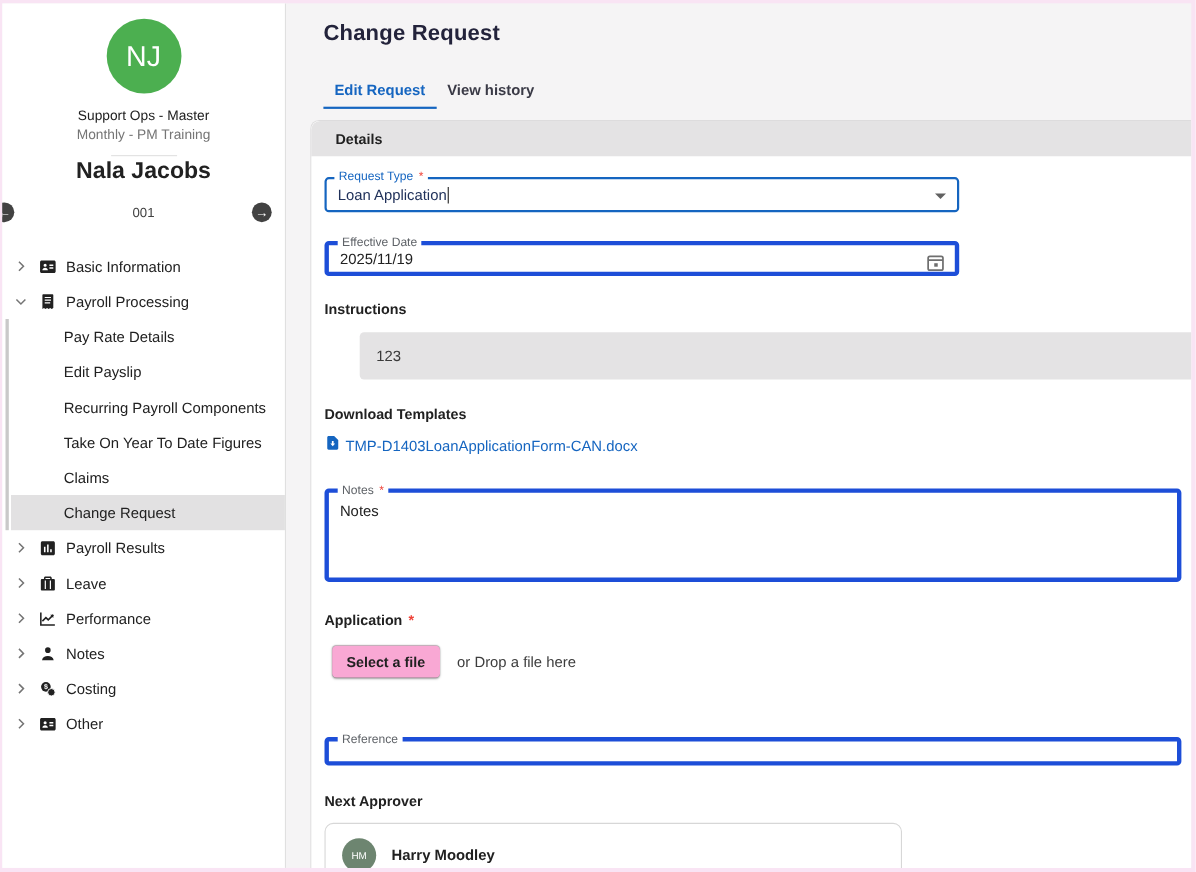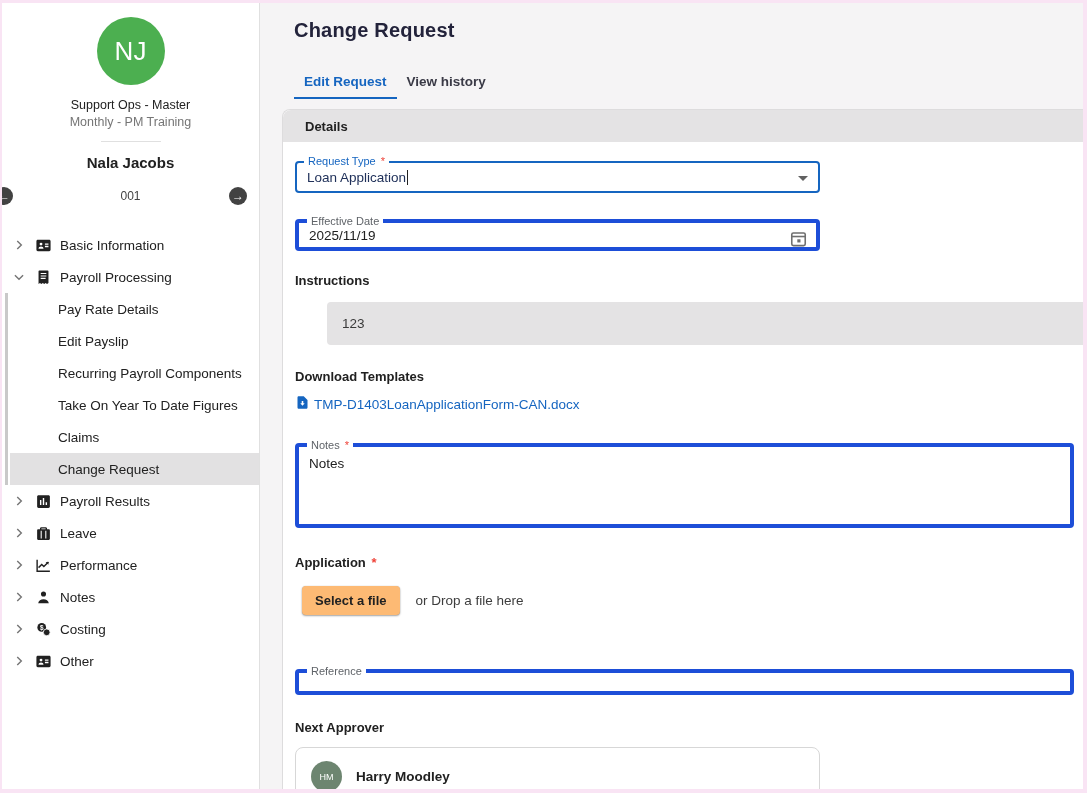--- a/index.html
+++ b/index.html
@@ -14,21 +14,21 @@
   .page { position:absolute; left:2px; top:3px; right:4px; bottom:4px; display:flex; overflow:hidden; background:#f5f4f5; }
 
   
   .sidebar { width:258px; background:#fff; border-right:1px solid #e0e0e0; flex:0 0 auto; position:relative; }
   .profile { text-align:center; }
   .avatar-big { width:68px; height:68px; border-radius:50%; margin:14px auto 0; display:flex; align-items:center; justify-content:center;
     color:#fff; font-size:26px; }
   .p-group { margin-top:13px; font-size:12.5px; font-weight:normal; color:#212121; }
   .p-subgroup { margin-top:3px; font-size:12.5px; color:#757575; }
   .p-divider { width:60px; height:1px; background:#e0e0e0; margin:12px auto 0; }
-  .p-name { margin-top:12px; font-size:15px; font-weight:bold; color:#212121; }
+  .p-name { margin-top:2px; font-size:21px; font-weight:bold; color:#212121; }
   .nav-row { position:relative; height:20px; margin-top:15px; }
   .nav-num { position:absolute; left:0; right:0; top:3px; text-align:center; font-size:12px; color:#424242; }
   .nav-btn { position:absolute; width:18px; height:18px; border-radius:50%; background:#424242; color:#fff;
     display:flex; align-items:center; justify-content:center; font-size:12px; line-height:1; cursor:pointer; }
   .nav-btn.prev { left:-7px; top:1px; }
   .nav-btn.next { right:12px; top:1px; }
 
   .menu { margin-top:23px; }
   .menu-item { height:32px; display:flex; align-items:center; cursor:pointer; }
   .chev { width:14px; height:14px; margin-left:10px; flex:0 0 auto; display:flex; }
@@ -49,36 +49,36 @@
   .card { margin:10px 0 14px 22px; background:#fff; border:1px solid #dddcdd; border-radius:8px 0 0 8px; border-right:none; min-height:640px; }
   .card-header { height:32px; background:#e4e3e4; border-radius:8px 0 0 0; display:flex; align-items:center;
     padding-left:22px; font-size:13px; font-weight:bold; color:#212121; }
   .card-body { padding:19px 9px 12px 12px; }
 
   .fld { position:relative; background:#fff; border:4px solid #1d4ed8; border-radius:4px; height:32px;
     display:flex; align-items:center; padding:0 10px; font-size:13.5px; color:#212121; }
   .fld .flabel { position:absolute; top:-8px; left:8px; background:#fff; padding:0 4px; font-size:11px; color:#5f6368; white-space:nowrap; }
   .fld.focused { border:2px solid #1565c0; }
   .fld.focused .flabel { color:#1565c0; left:7px; }
-  .fld.w-half { width:525px; }
+  .fld.w-half { width:577px; }
   .req { color:#ef4339; margin-left:2px; }
   .caret-bar { display:inline-block; width:1px; height:15px; background:#222; margin-left:1px; vertical-align:middle; }
   .dd-caret { position:absolute; right:10px; top:13px; width:0; height:0;
     border-left:5px solid transparent; border-right:5px solid transparent; border-top:5px solid #616161; }
   .cal-icon { position:absolute; right:8px; top:6px; width:19px; height:19px; cursor:pointer; }
   .value-navy { color:#20315a; }
 
   .sect-label { font-size:13px; font-weight:bold; color:#212121; }
   .instructions-box { margin-top:14px; margin-right:-9px; background:#e4e3e4; border-radius:4px 0 0 4px; height:43px;
     display:flex; align-items:center; padding-left:15px; font-size:13.5px; color:#3a3a3a;margin-left:32px; }
   .file-link { margin-top:11px; display:flex; align-items:center; cursor:pointer; }
   .file-link .txt { margin-left:4px; font-size:13.5px; color:#1565c0; }
   .fld-area { height:85px; align-items:flex-start; padding-top:9px; }
   .attach-row { margin-top:16px; display:flex; align-items:center; }
-  .btn-file { background:#fdba74; border:none; border-radius:4px; padding:7px 13px; font-size:13px; font-weight:bold; color:#212121;
+  .btn-file { background:#f9a8d4; border:none; border-radius:4px; padding:7px 13px; font-size:13px; font-weight:bold; color:#212121;
     font-family:"Liberation Sans",sans-serif; box-shadow:0 1px 2px rgba(0,0,0,.35), 0 0 1px rgba(0,0,0,.25); cursor:pointer; margin-left:7px; }
   .drop-hint { margin-left:16px; font-size:13.5px; color:#3d3d3d; }
   .fld-ref { height:26px; }
   .approver-card { margin-top:12px; width:525px; height:59px; border:1px solid #d7d7d7; border-radius:8px;
     display:flex; align-items:center; padding-left:15px; background:#fff; }
   .avatar-sm { width:31px; height:31px; border-radius:50%; display:flex; align-items:center; justify-content:center;
     color:#fff; font-size:9px; flex:0 0 auto; }
   .approver-name { margin-left:14px; font-size:13.5px; font-weight:bold; color:#212121; }
 
   .mt26 { margin-top:26px; } .mt22 { margin-top:22px; } .mt24 { margin-top:24px; }

